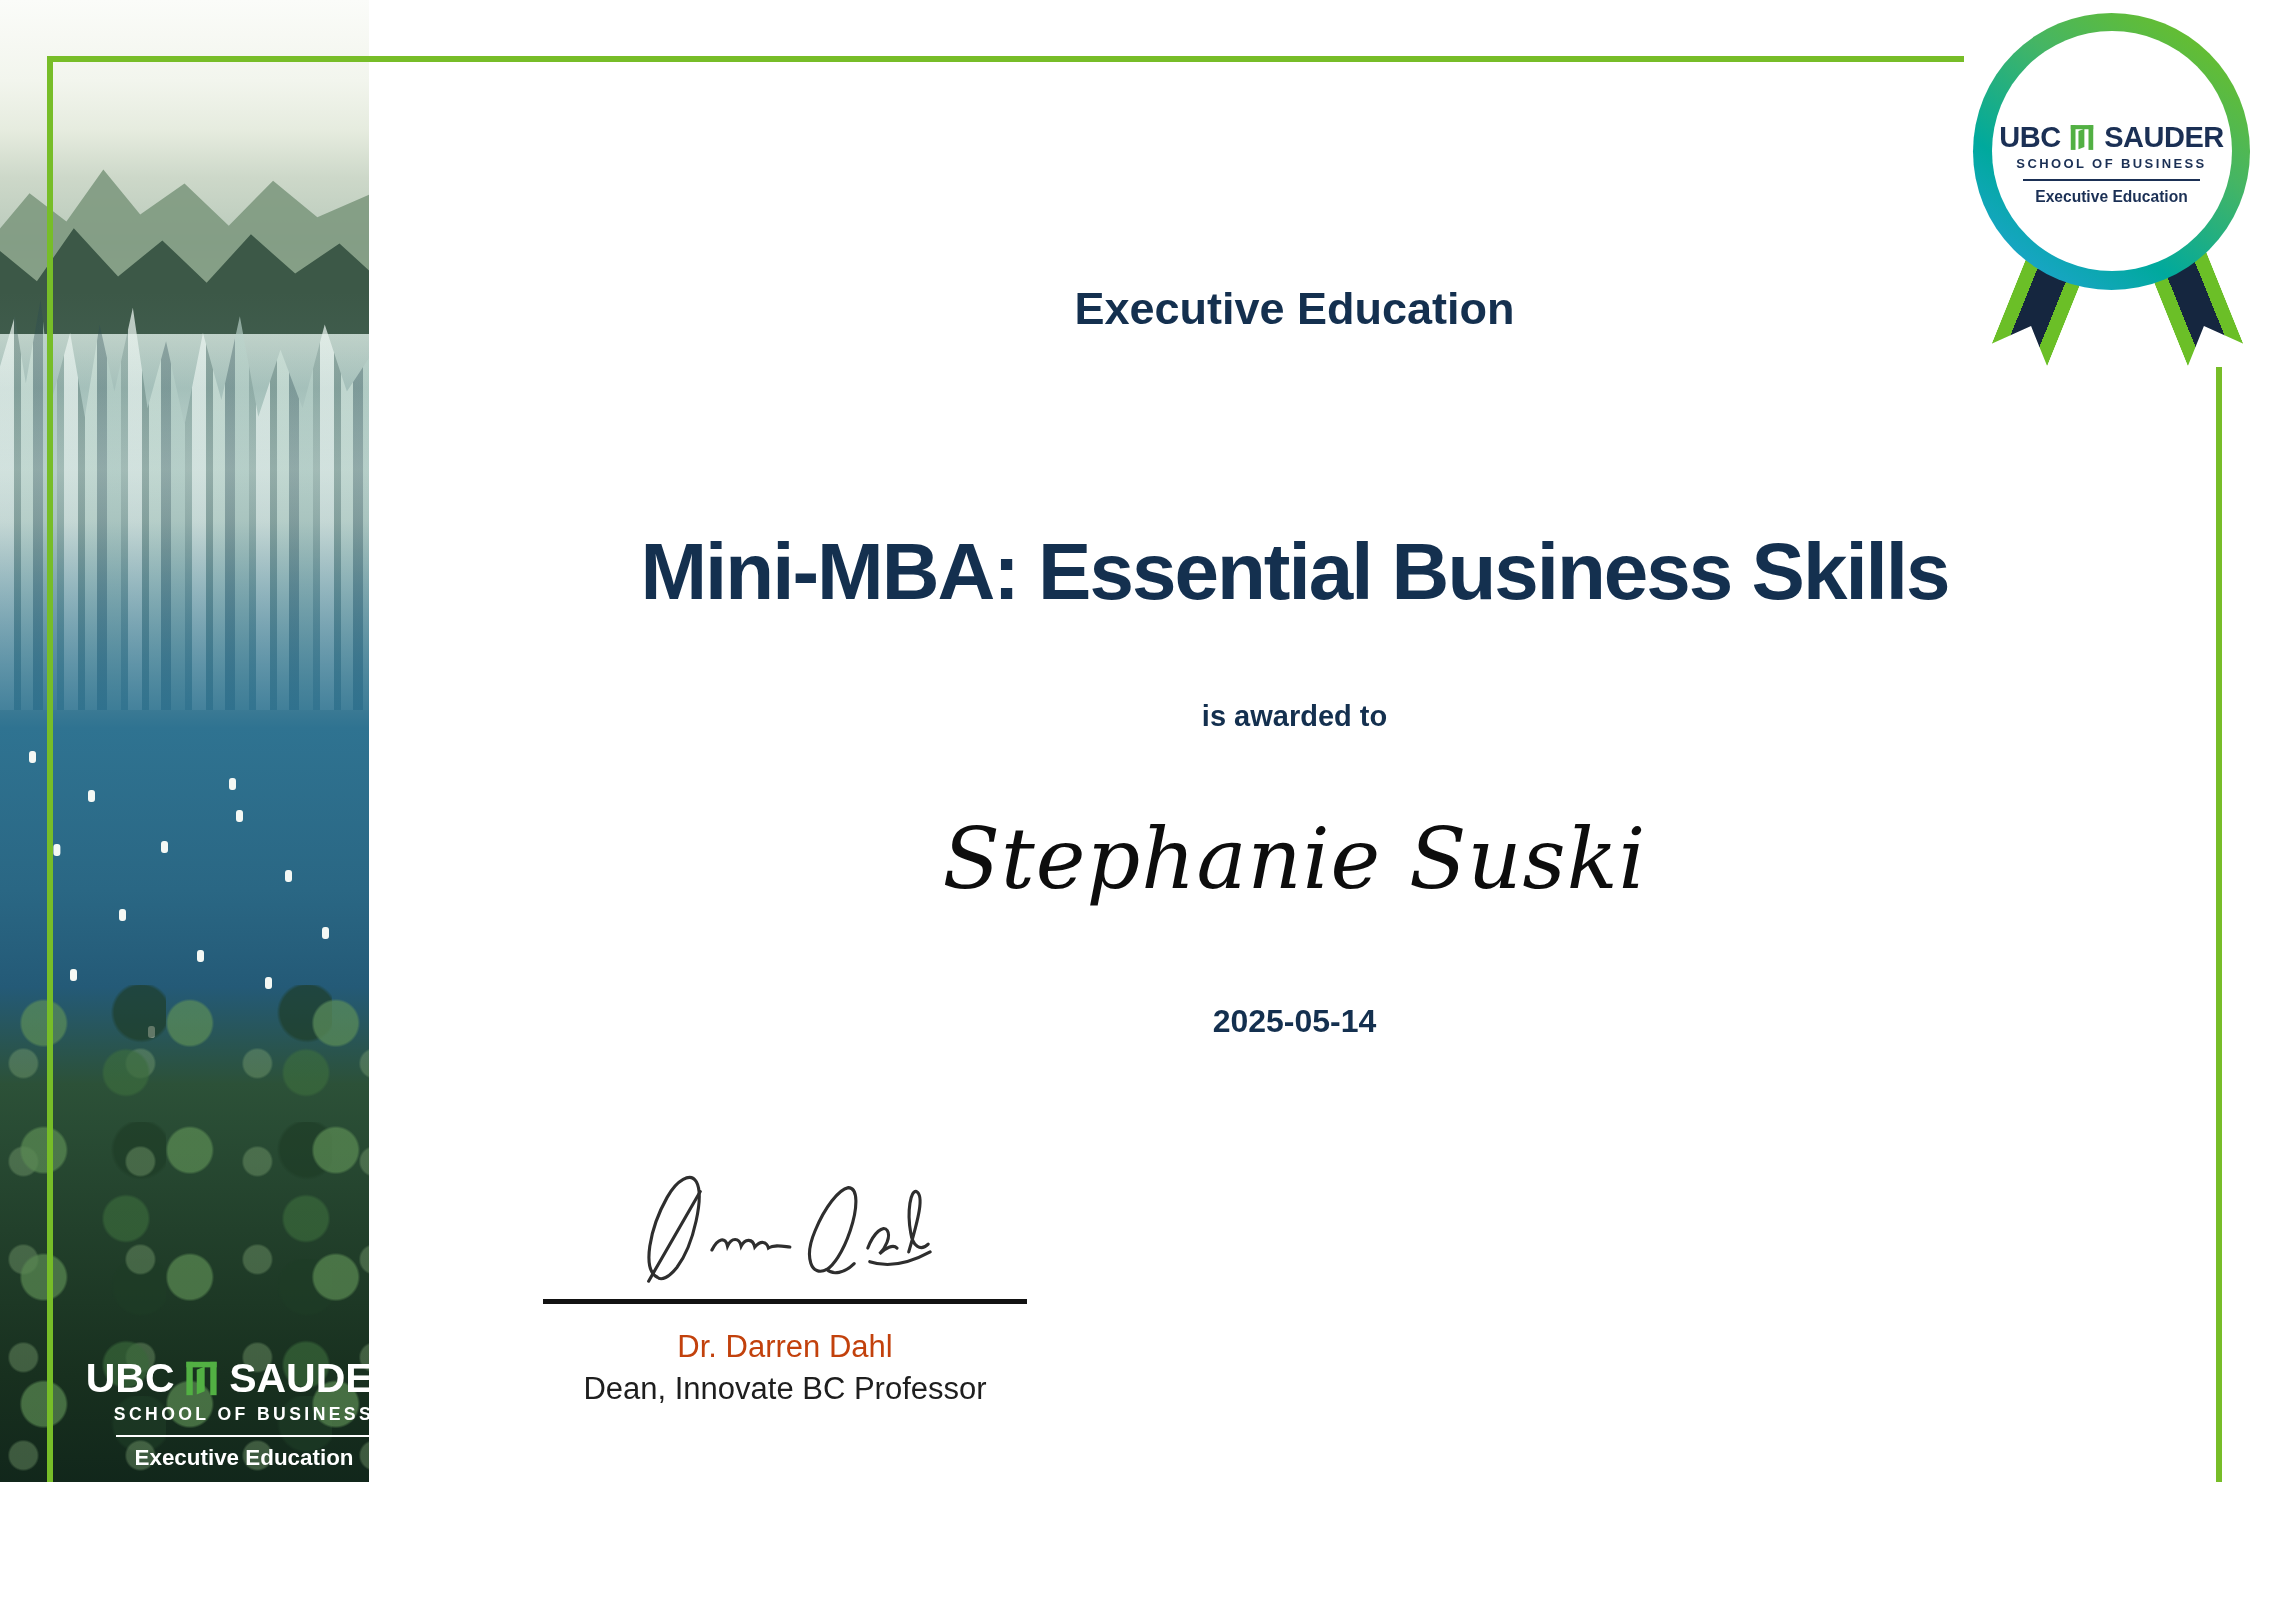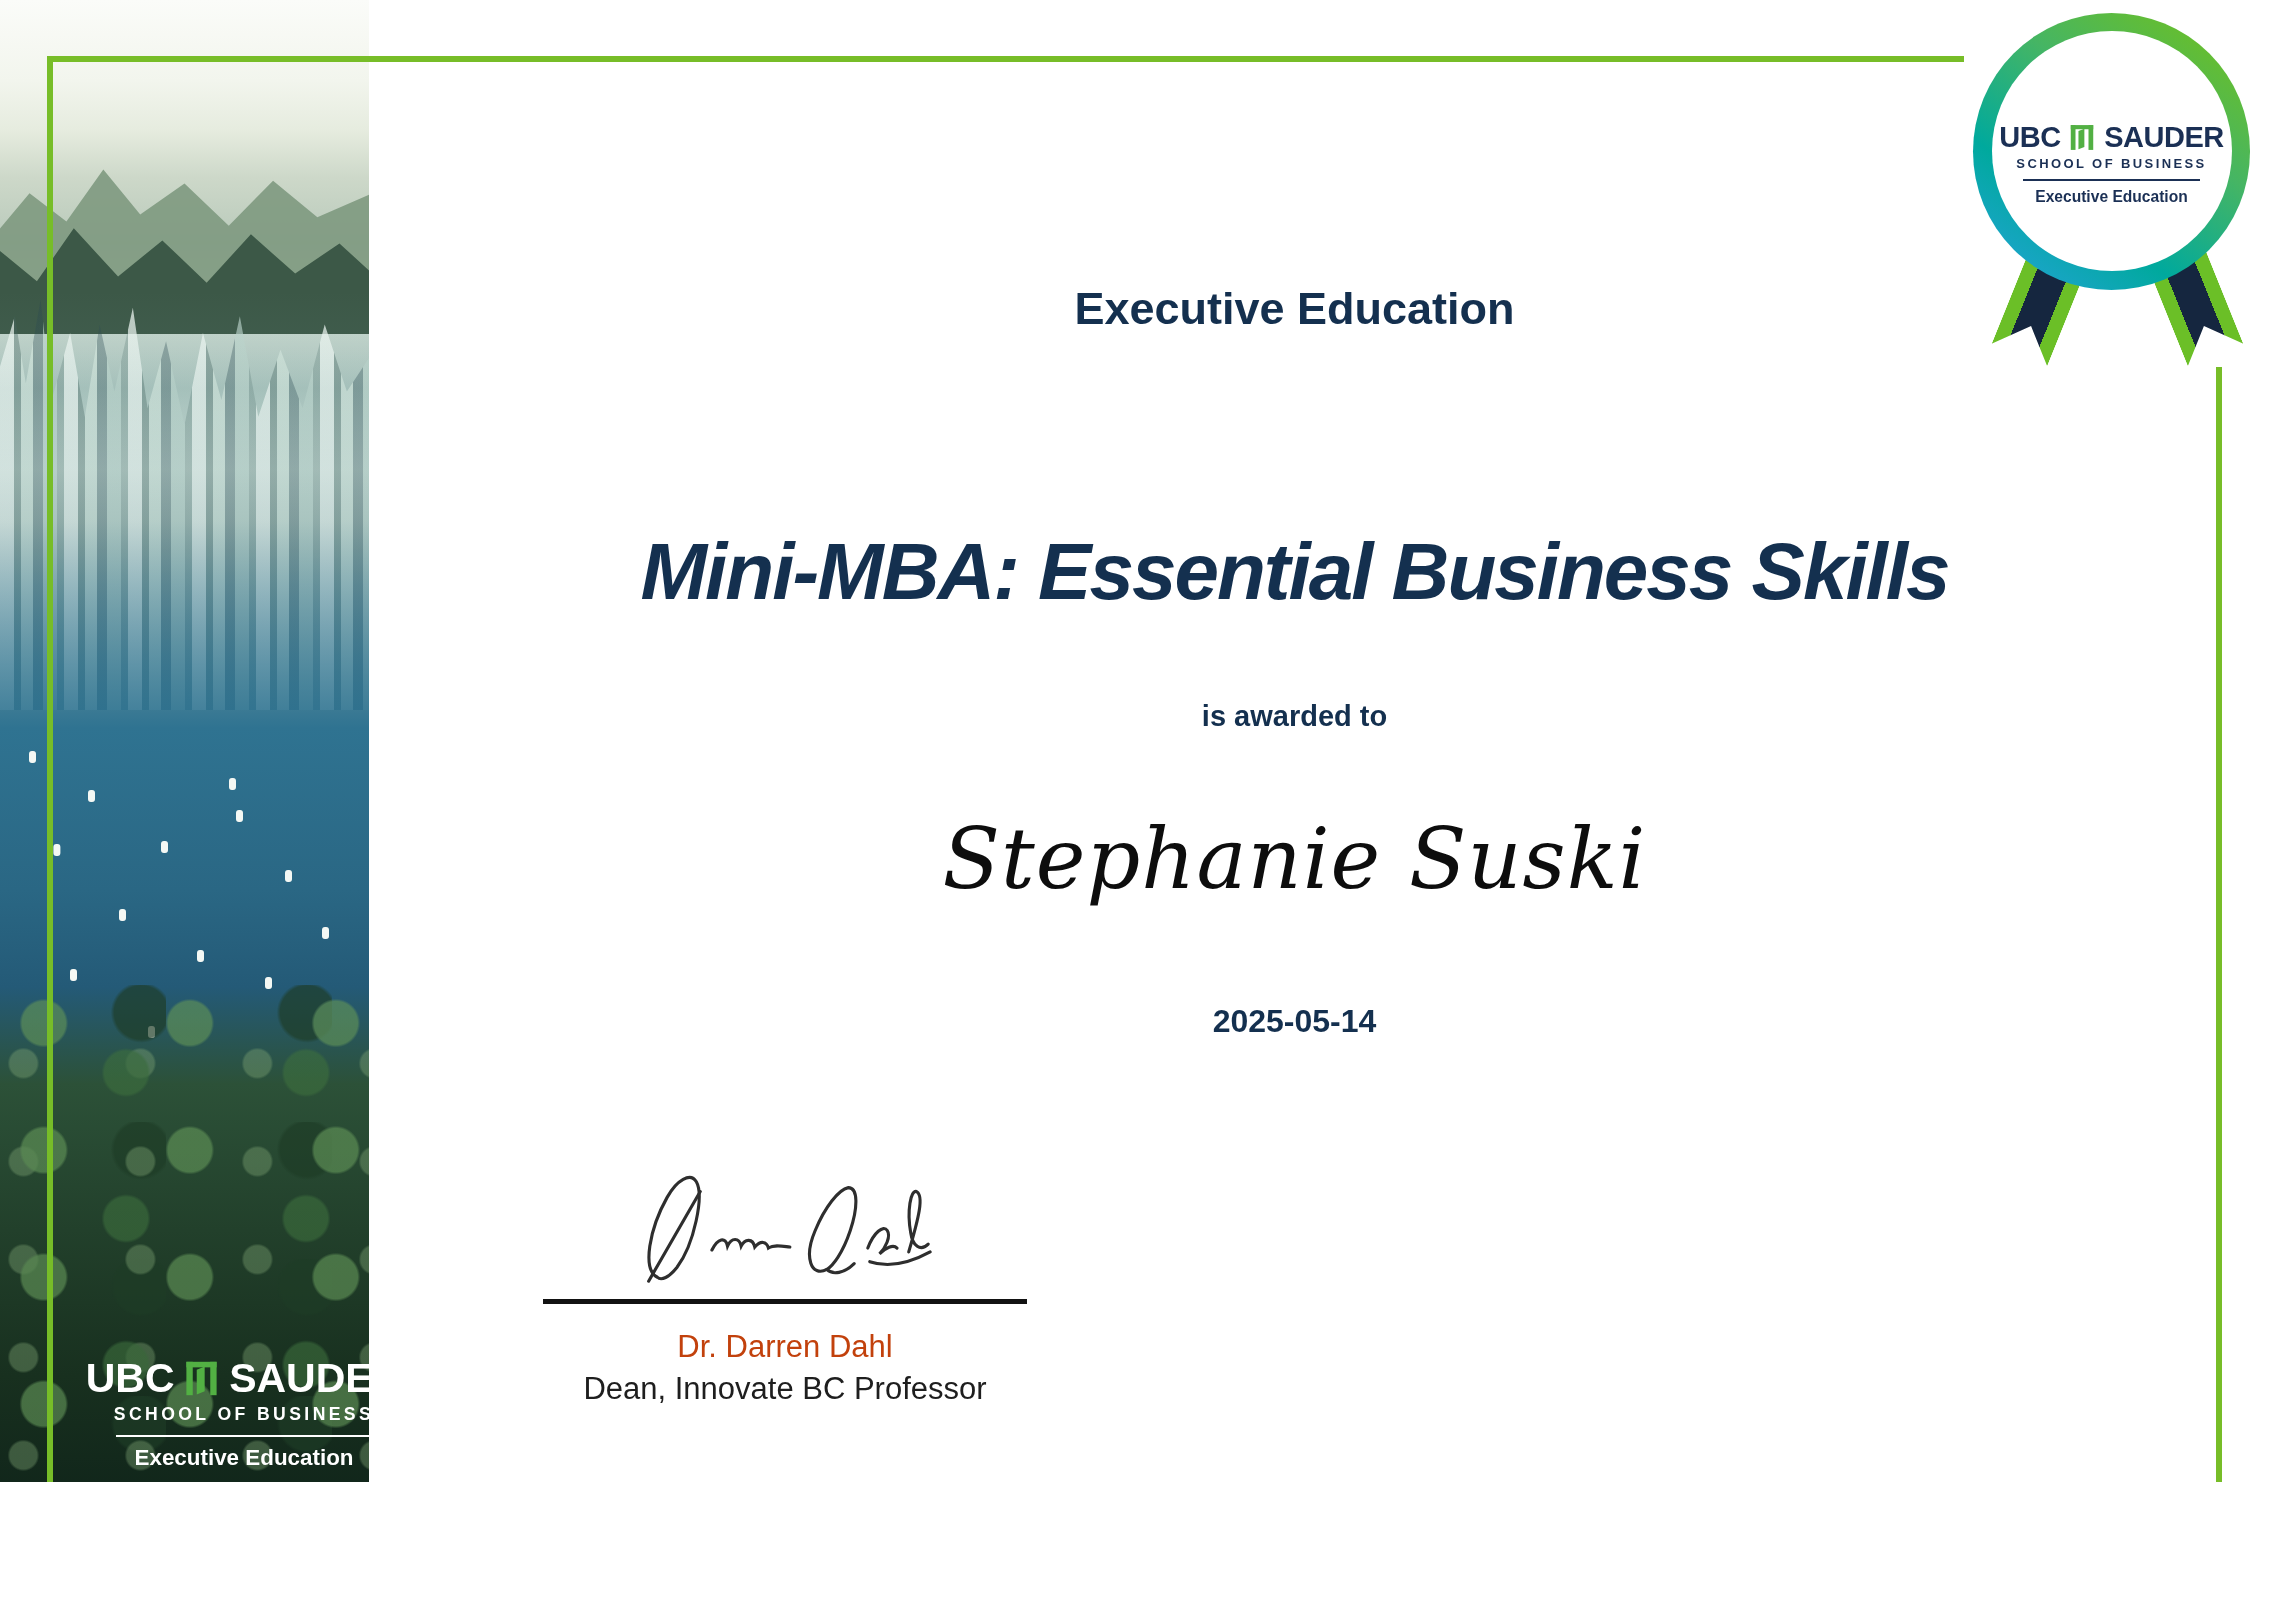--- a/index.html
+++ b/index.html
@@ -81,21 +81,21 @@
   .footer-logo{position:absolute;left:90px;top:1358px;width:308px;z-index:6;color:#ffffff;
     display:flex;flex-direction:column;align-items:center;}
   .footer-logo .logo-row{color:#ffffff;font-size:41px;gap:9.8px;}
   .footer-logo .logo-school{color:#ffffff;font-size:17.6px;letter-spacing:3.4px;margin-top:6.8px;}
   .footer-logo .logo-divider{background:#ffffff;width:256px;margin:11.7px 0 9.8px;}
   .footer-logo .logo-division{color:#ffffff;font-size:22.4px;}
   
   .center-text{position:absolute;left:363px;width:1863px;text-align:center;line-height:1;color:#14304f;z-index:4;}
   .h-exec{top:286px;font-size:45px;font-weight:bold;}
   .h-cert{top:407px;font-size:36px;font-weight:bold;}
-  .h-title{top:532px;font-size:80px;font-weight:bold;letter-spacing:-2px;font-style:italic;}
+  .h-title{top:532px;font-size:80px;font-weight:bold;letter-spacing:-2px;}
   .h-awarded{top:702px;font-size:29px;font-weight:bold;}
   .h-name{top:817px;font-size:84px;color:#0d0d0d;font-family:"DejaVu Serif",serif;font-style:italic;font-weight:400;letter-spacing:1px;}
   .h-date{top:1005px;font-size:32px;font-weight:bold;}
   
   .sig-block{position:absolute;top:1166px;width:484px;display:flex;flex-direction:column;align-items:center;z-index:4;}
   .sig-block.left{left:543px;}
   .sig-block.right{left:1624px;}
   .sig-svg{height:129px;}
   .sig-line{width:484px;height:4.9px;background:#121212;margin-top:3.9px;}
   .sig-name{margin-top:27px;font-size:31px;color:#c2410c;line-height:1;}

